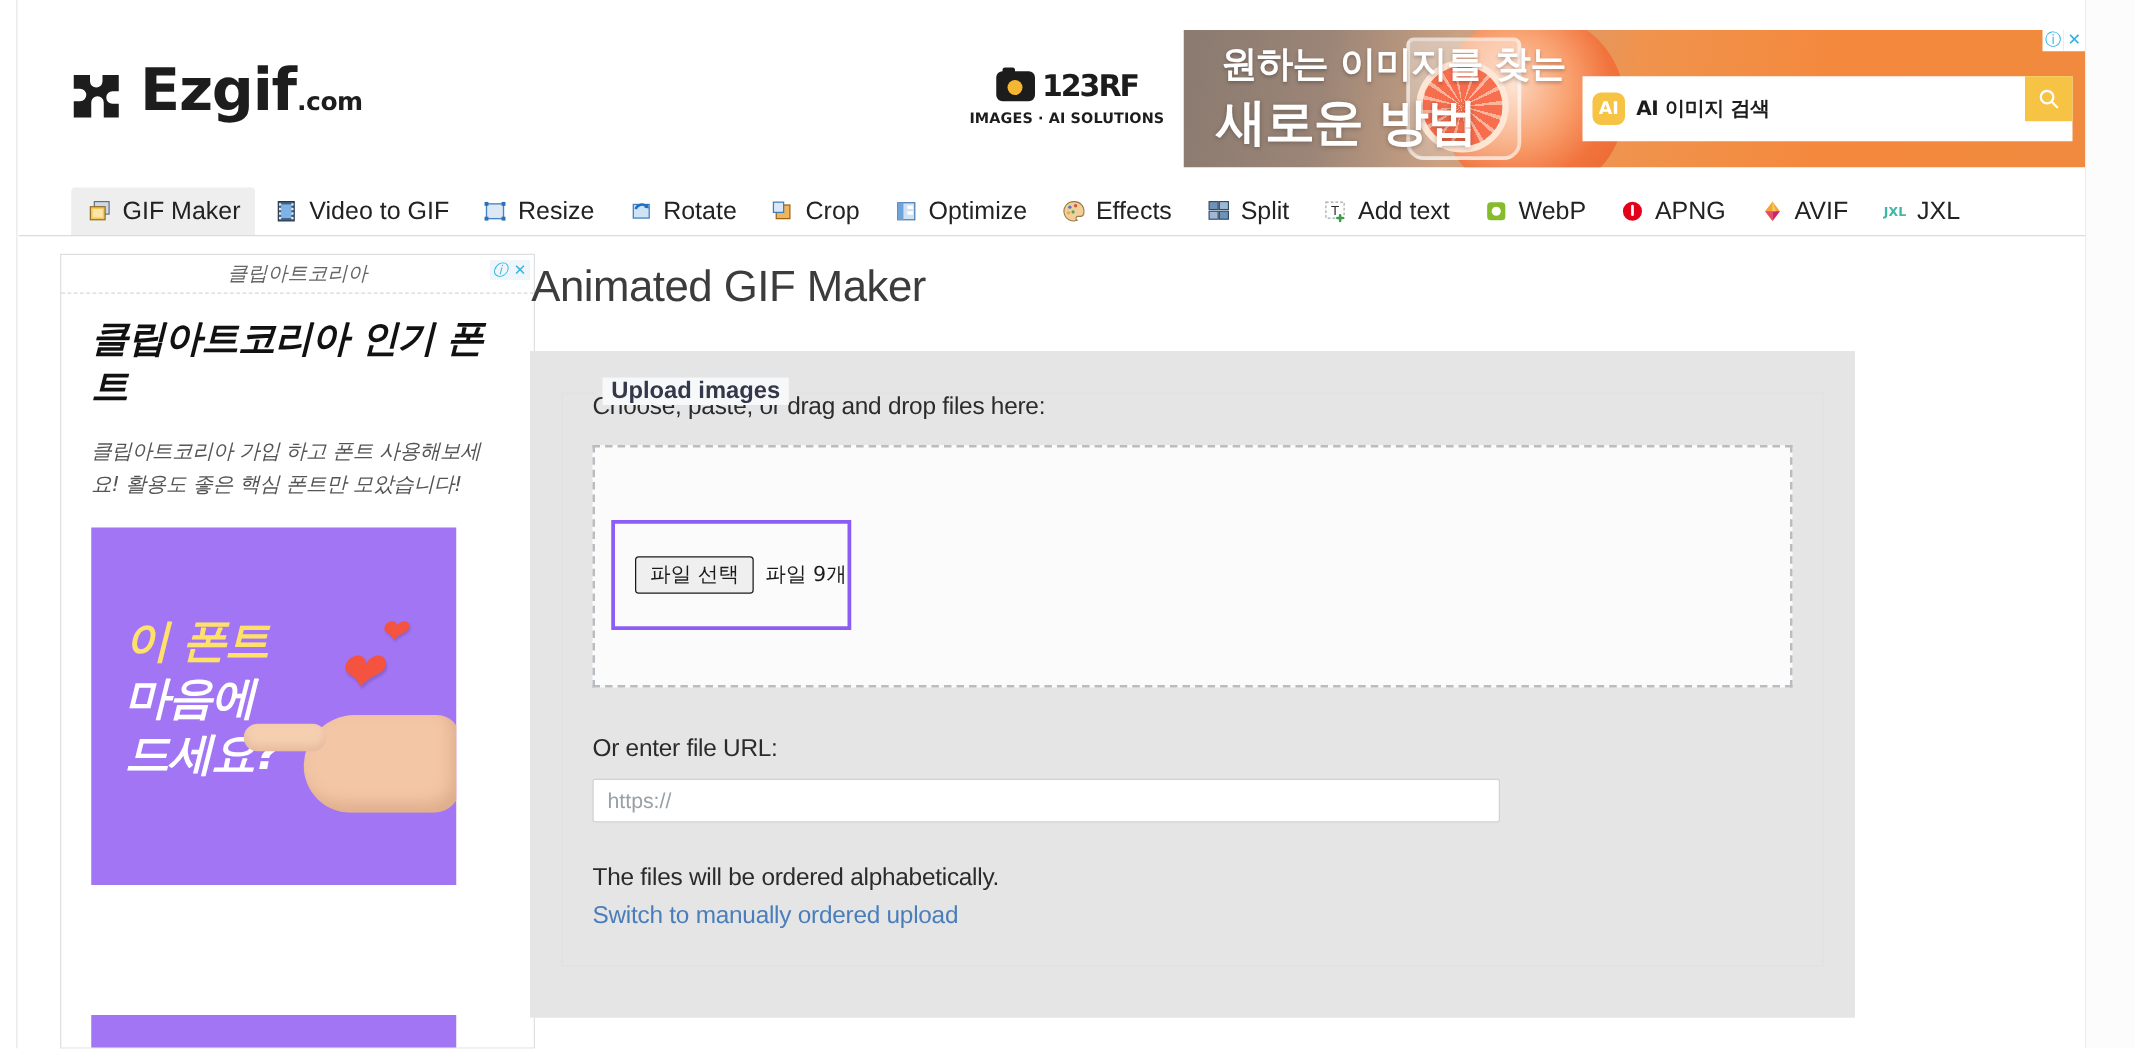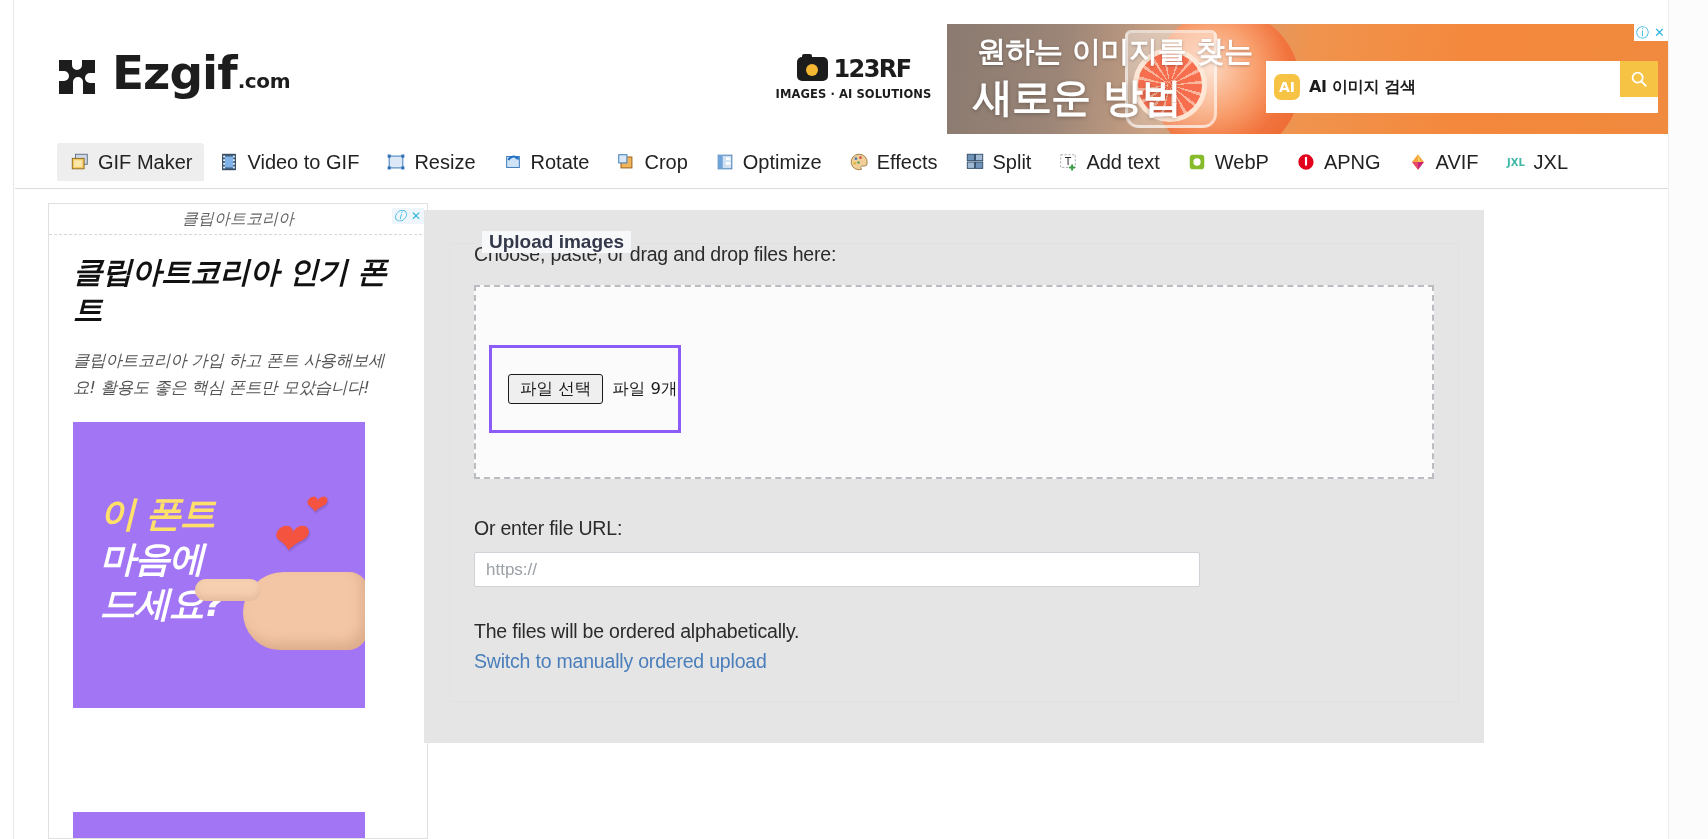--- a/index.html
+++ b/index.html
@@ -218,21 +218,21 @@
   }
 
   
   #nav {
     position: absolute;
     left: 15px; top: 143px;
     width: 1653px; height: 46px;
     border-bottom: 1px solid #dcdcdc;
     background: #ffffff;
     display: flex;
-    align-items: flex-start;
+    align-items: flex-end;
     padding-left: 42px;
   }
   .nav-item {
     display: flex; align-items: center;
     height: 38px;
     padding: 0 12px;
     margin-right: 2px;
     font-size: 20px;
     color: #222222;
     cursor: pointer;
@@ -724,20 +724,21 @@
         <div class="heart-big">❤</div>
         <div class="hand"></div>
       </div>
     </div>
 
     <div class="side-ad-img2"></div>
   </aside>
 
   <main id="main">
 
+    <h1 class="page-title">Animated GIF Maker</h1>
 
     <section class="panel">
       <div class="fieldset">
         <div class="legend">Upload images</div>
 
         <div class="f-label">Choose, paste, or drag and drop files here:</div>
 
         <div class="dropzone">
           <div class="red-box">
             <span class="file-btn">파일 선택</span>

